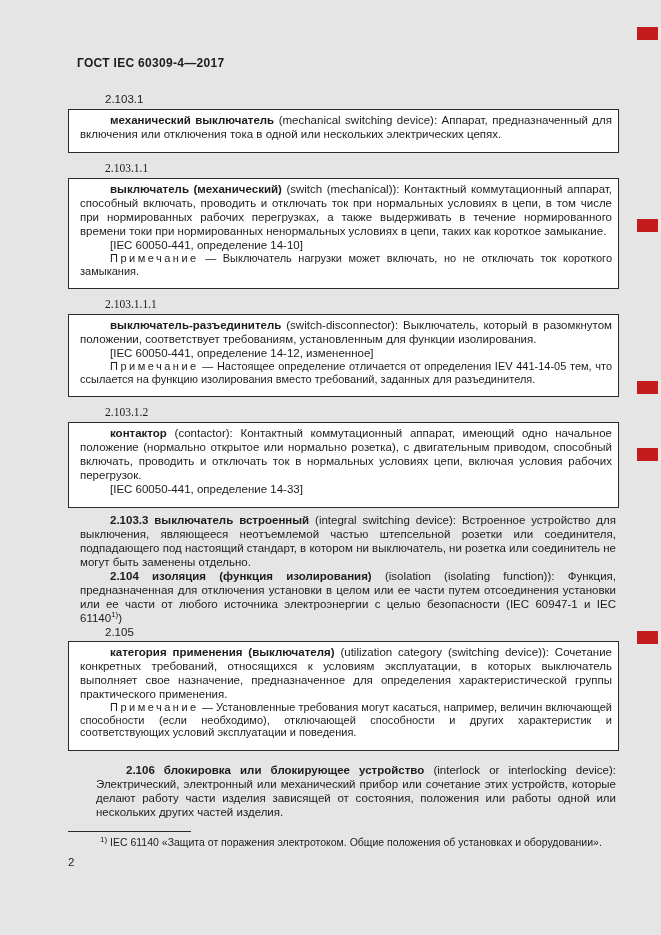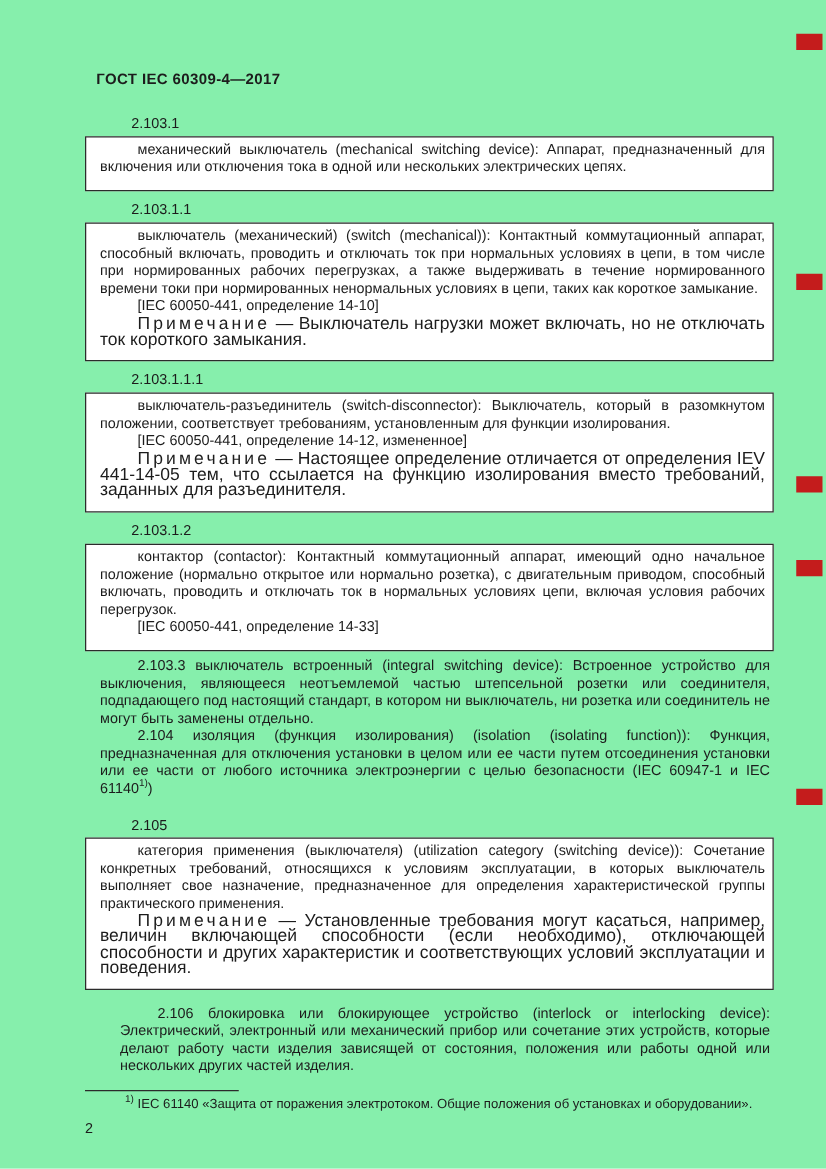--- a/index.html
+++ b/index.html
@@ -1,20 +1,20 @@
 <!DOCTYPE html>
 <html><head>
 <meta charset="utf-8">
 <style>
   html,body { margin:0; padding:0; background:#ffffff; }
   .page {
     position: relative;
     width: 661px;
     height: 935px;
-    background: #86efac;
+    background: #e5e5e5;
     font-family: "Liberation Sans", sans-serif;
     color: #1c1c1c;
     overflow: hidden;
   }
   .content {
     position: absolute;
     left: 68px;
     top: 0;
     width: 551px;
     padding-top: 56px;
@@ -24,49 +24,49 @@
     font-size: 12px;
     line-height: 14px;
     font-weight: bold;
     letter-spacing: .3px;
   }
   .sec-num {
     margin: 20px 0 3px 37px;
     font-size: 11.5px;
     line-height: 14px;
   }
-  .sec-num.tight { margin-top: 8px; }
+  .sec-num.tight { margin-top: 8px; font-family: Liberation Serif, serif; }
   .sec-num.pre-box { margin-bottom: 2px; margin-top: 0; }
   .defbox {
     border: 1px solid #2b2b2b;
     padding: 3px 6px 11px 11px;
     background: #ffffff;
   }
   .defbox p, .para, .footnote { margin: 0; }
   .body-text, .para {
     font-size: 11.5px;
     line-height: 14px;
     text-align: justify;
     text-indent: 30px;
   }
   .ref-line {
     font-size: 11.5px;
     line-height: 14px;
     text-indent: 30px;
     margin-top: 1px;
   }
   .note-line {
-    font-size: 14px;
+    font-size: 11px;
     line-height: 12.5px;
     text-align: justify;
     text-indent: 30px;
     margin-top: 6px;
   }
   .note-label { letter-spacing: 2.5px; }
-  .term { font-weight: normal; }
+  .term { font-weight: bold; }
   .paras { margin-left: 12px; margin-right: 3px; }
   .para { margin-top: 4px; margin-top: 0; }
   .paras-gap { margin-top: 5px; }
   .p-2106 { margin-top: 12px; margin-left: 28px; margin-right: 3px; }
   sup { font-size: 8px; line-height: 0; }
   .footnote-rule {
     margin-top: 12px;
     width: 123px;
     border-top: 1px solid #2b2b2b;
     height: 0;
@@ -123,21 +123,21 @@
     <div class="defbox">
       <p class="body-text"><b class="term">контактор</b><span> (contactor): Контактный коммутационный аппарат, имеющий одно начальное положение (нормально открытое или нормально розетка), с двигательным приводом, способный включать, проводить и отключать ток в нормальных условиях цепи, включая условия рабочих перегрузок.</span></p>
       <p class="ref-line">[IEC 60050-441, определение 14-33]</p>
     </div>
 
     <div class="paras paras-gap">
       <p class="para"><b class="term"><span>2.103.3</span><span> выключатель встроенный</span></b><span> (integral switching device): Встроенное устройство для выключения, являющееся неотъемлемой частью штепсельной розетки или соединителя, подпадающего под настоящий стандарт, в котором ни выключатель, ни розетка или соединитель не могут быть заменены отдельно.</span></p>
       <p class="para"><b class="term"><span>2.104</span><span> изоляция (функция изолирования)</span></b><span> (isolation (isolating function)): Функция, предназначенная для отключения установки в целом или ее части путем отсоединения установки или ее части от любого источника электроэнергии с целью безопасности (IEC 60947-1 и IEC 61140</span><sup>1)</sup><span>)</span></p>
     </div>
 
-    <div class="sec-num pre-box" style="margin-top:16px">2.105</div>
+    <div class="sec-num pre-box" style="margin-top:0">2.105</div>
     <div class="defbox">
       <p class="body-text"><b class="term">категория применения (выключателя)</b><span> (utilization category (switching device)): Сочетание конкретных требований, относящихся к условиям эксплуатации, в которых выключатель выполняет свое назначение, предназначенное для определения характеристической группы практического применения.</span></p>
       <p class="note-line"><span class="note-label">Примечание</span> <span>— Установленные требования могут касаться, например, величин включающей способности (если необходимо), отключающей способности и других характеристик и соответствующих условий эксплуатации и поведения.</span></p>
     </div>
 
     <p class="para p-2106"><b class="term"><span>2.106</span><span> блокировка или блокирующее устройство</span></b><span> (interlock or interlocking device): Электрический, электронный или механический прибор или сочетание этих устройств, которые делают работу части изделия зависящей от состояния, положения или работы одной или нескольких других частей изделия.</span></p>
 
     <div class="footnote-rule"></div>
     <p class="footnote"><sup>1)</sup><span> IEC 61140 «Защита от поражения электротоком. Общие положения об установках и оборудовании».</span></p>
 

